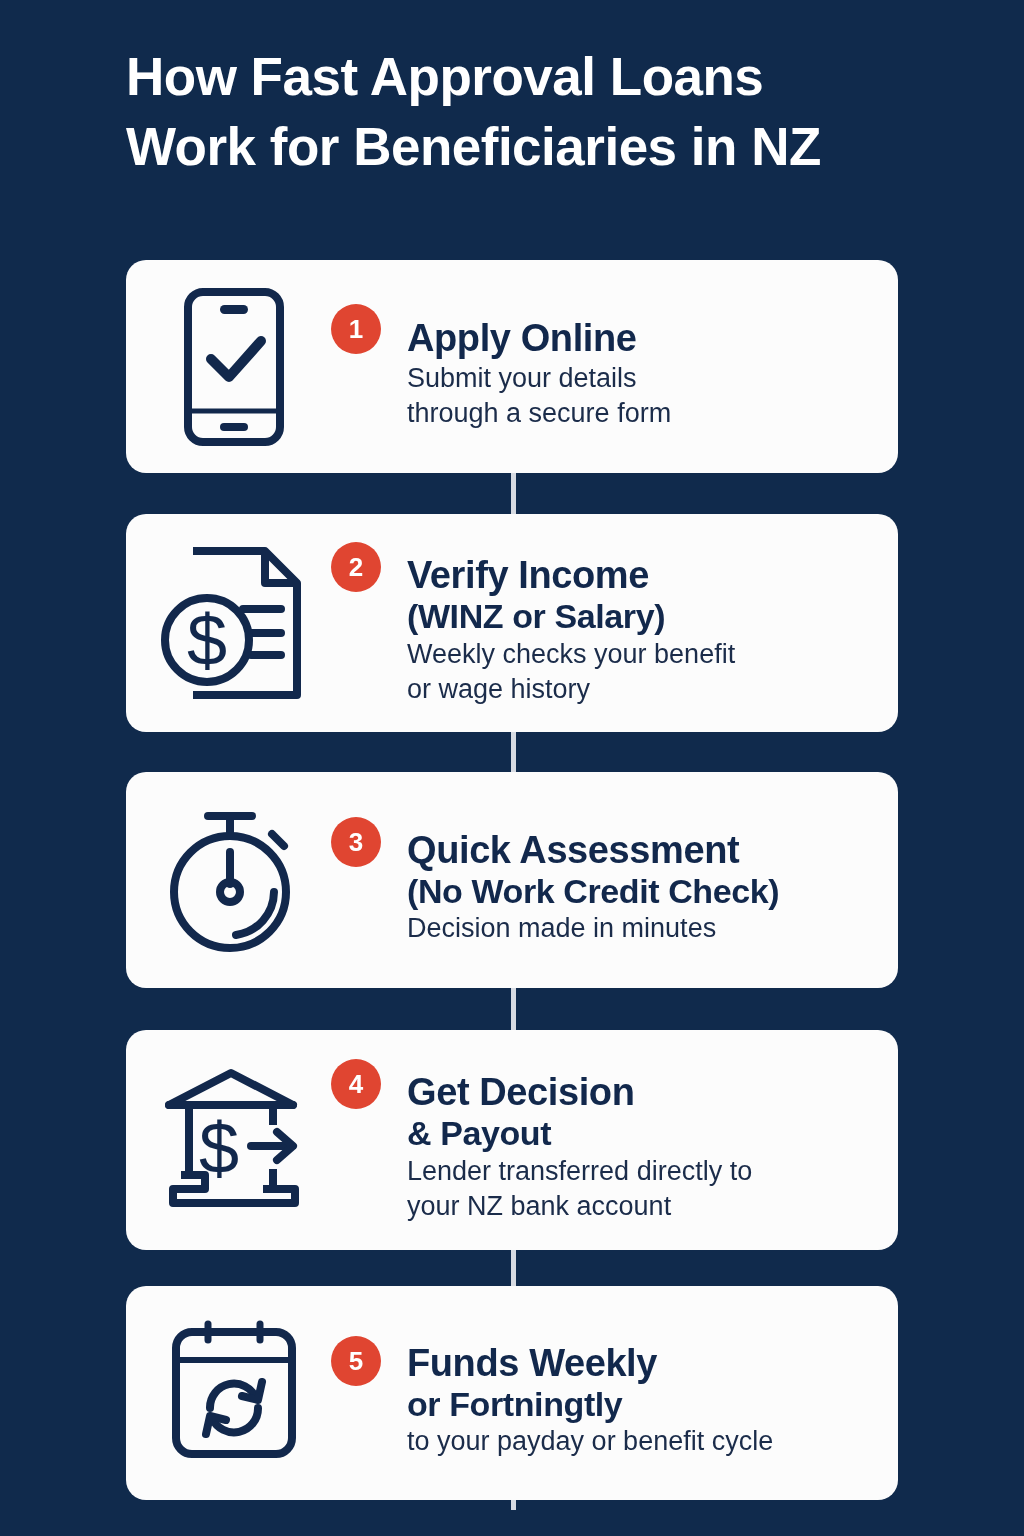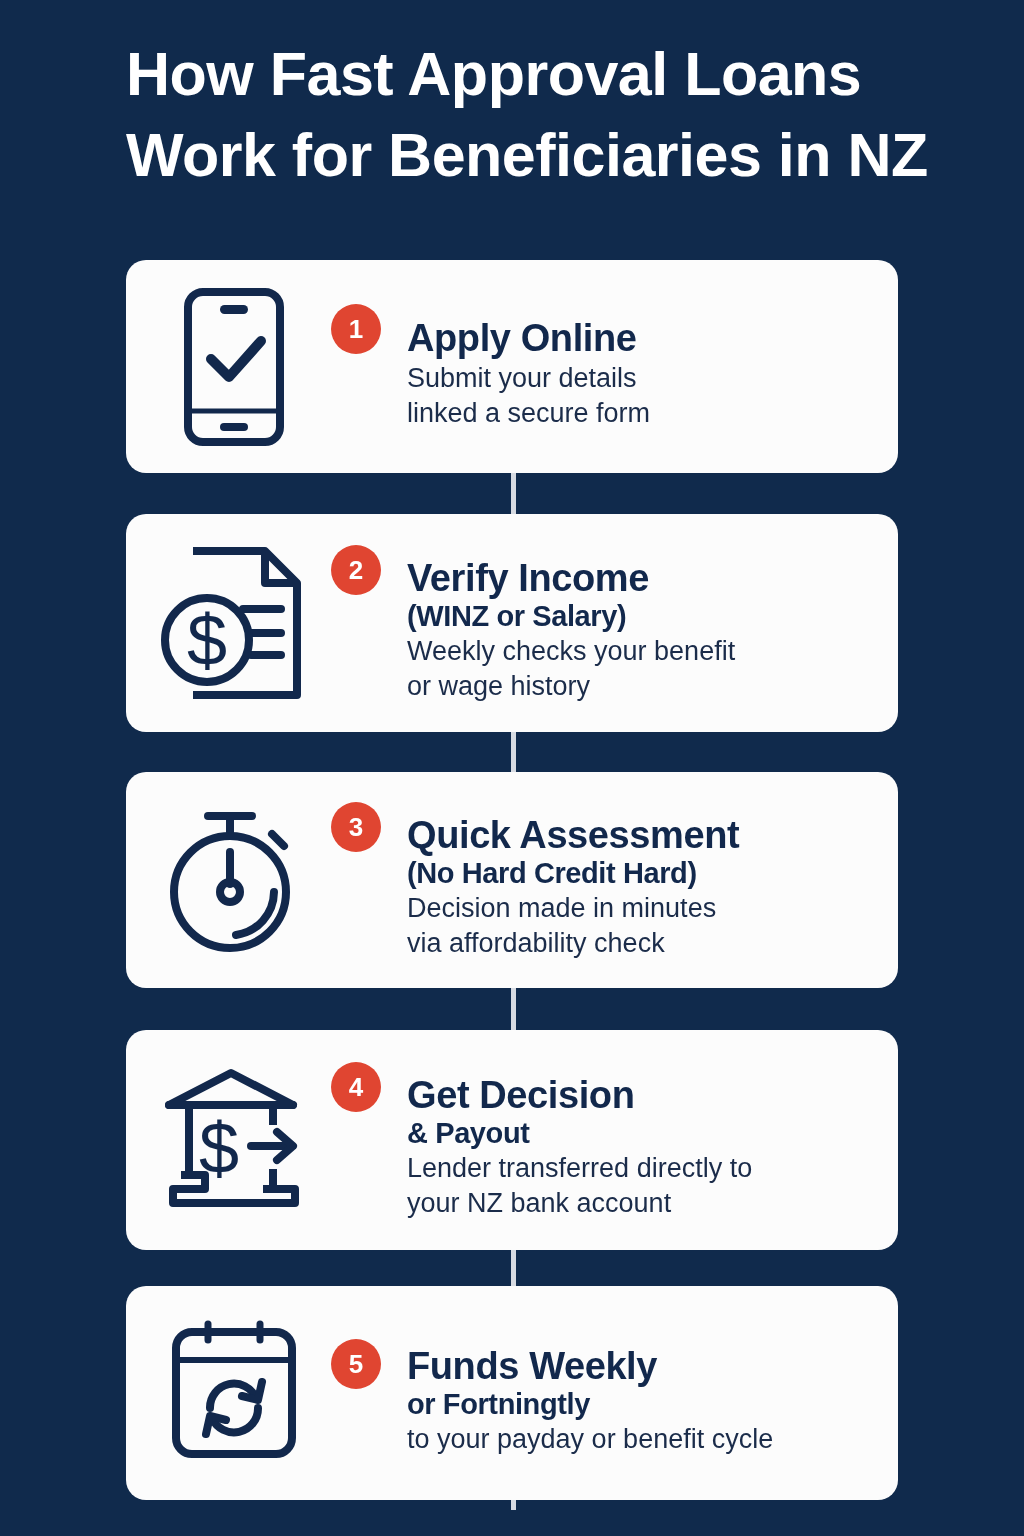--- a/index.html
+++ b/index.html
@@ -6,23 +6,23 @@
   html, body {
     width:1024px; height:1536px;
     background:#102A4C;
     font-family:"Liberation Sans", sans-serif;
     overflow:hidden;
   }
   .page { position:relative; width:1024px; height:1536px; background:#102A4C; }
 
   
   .title-block {
-    position:absolute; left:126px; top:34px; width:830px;
+    position:absolute; left:126px; top:42px; width:830px;
     color:#FFFFFF;
-    font-size:61px; font-weight:bold; line-height:1.33;
+    font-size:53px; font-weight:bold; line-height:1.33;
     letter-spacing:-0.5px;
   }
   .title-block .tl { display:block; white-space:nowrap; }
 
   
   .spine {
     position:absolute; left:511px; top:455px;
     width:5px; height:1055px;
     background:#D7DBE2;
     z-index:0;
@@ -68,21 +68,21 @@
   .text-col { padding-left:66px; }
 
   .step-title {
     color:#12284C;
     font-weight:bold;
     font-size:38px;
     line-height:1.13;
     letter-spacing:-0.4px;
     margin-top:16px;
   }
-  .step-title .t2 { display:block; font-size:29px; }
+  .step-title .t2 { display:block; font-size:34px; }
   .step-desc {
     color:#1B2C4A;
     font-size:27px;
     line-height:1.32;
     margin-top:1px;
     font-weight:normal;
   }
   .step-desc span { display:block; white-space:nowrap; }
 </style>
 </head>
@@ -110,21 +110,21 @@
         </svg>
       </div>
       <div class="card-body">
         <div class="badge">1</div>
         <div class="text-col">
           <div class="step-title">
             <span>Apply Online</span>
           </div>
           <div class="step-desc">
             <span>Submit your details</span>
-            <span>linked a secure form</span>
+            <span>through a secure form</span>
           </div>
         </div>
       </div>
     </div>
 
     <div class="card" id="card-1">
       <div class="card-icon">
         <svg width="150" height="156" viewBox="0 0 150 156">
           <path d="M34 6 H106 L138 38 V150 H34" fill="none" stroke="#12284C" stroke-width="8" stroke-linejoin="round"></path>
           <path d="M106 6 V38 H138" fill="none" stroke="#12284C" stroke-width="8" stroke-linejoin="round"></path>
@@ -160,25 +160,24 @@
           <line x1="66" y1="48" x2="66" y2="80" stroke="#12284C" stroke-width="8" stroke-linecap="round"></line>
           <circle cx="66" cy="88" r="10" fill="none" stroke="#12284C" stroke-width="8"></circle>
           <path d="M110 88 A44 44 0 0 1 72 131" fill="none" stroke="#12284C" stroke-width="8" stroke-linecap="round"></path>
         </svg>
       </div>
       <div class="card-body">
         <div class="badge">3</div>
         <div class="text-col">
           <div class="step-title">
             <span>Quick Assessment</span>
-            <span class="t2">(No Hard Credit Hard)</span>
+            <span class="t2">(No Work Credit Check)</span>
           </div>
           <div class="step-desc">
             <span>Decision made in minutes</span>
-            <span>via affordability check</span>
           </div>
         </div>
       </div>
     </div>
 
     <div class="card" id="card-3">
       <div class="card-icon">
         <svg width="150" height="150" viewBox="0 0 150 150">
           <path d="M10 40 L72 8 L134 40 Z" fill="none" stroke="#12284C" stroke-width="8" stroke-linejoin="round"></path>
           <line x1="10" y1="40" x2="134" y2="40" stroke="#12284C" stroke-width="8" stroke-linecap="round"></line>

